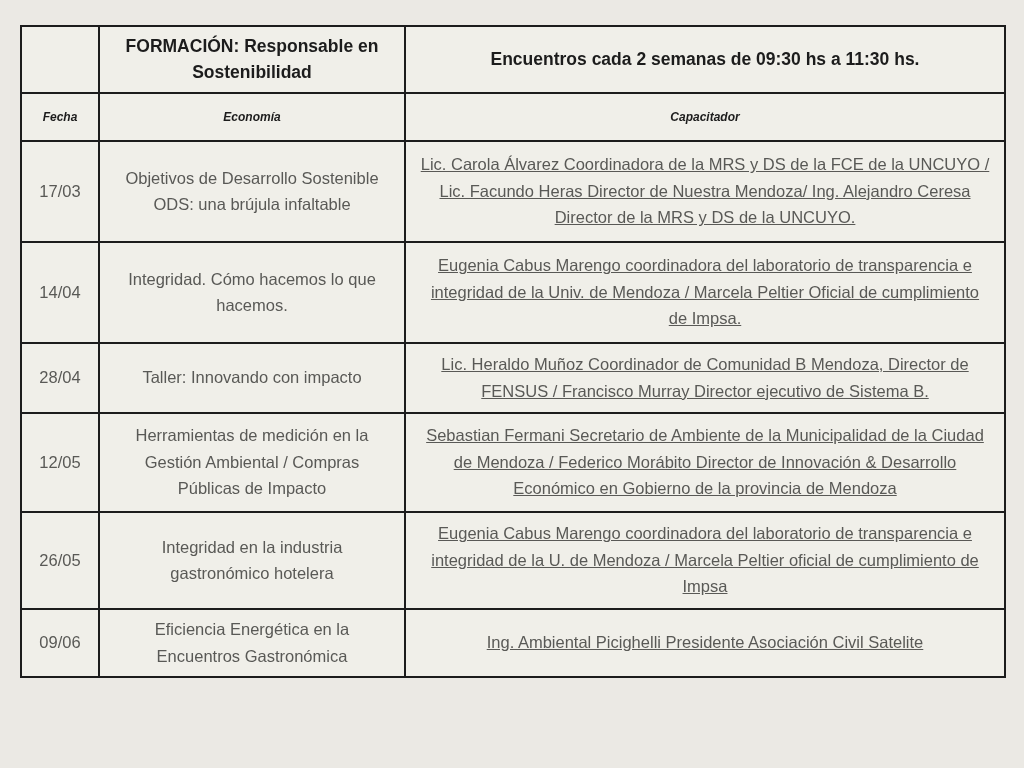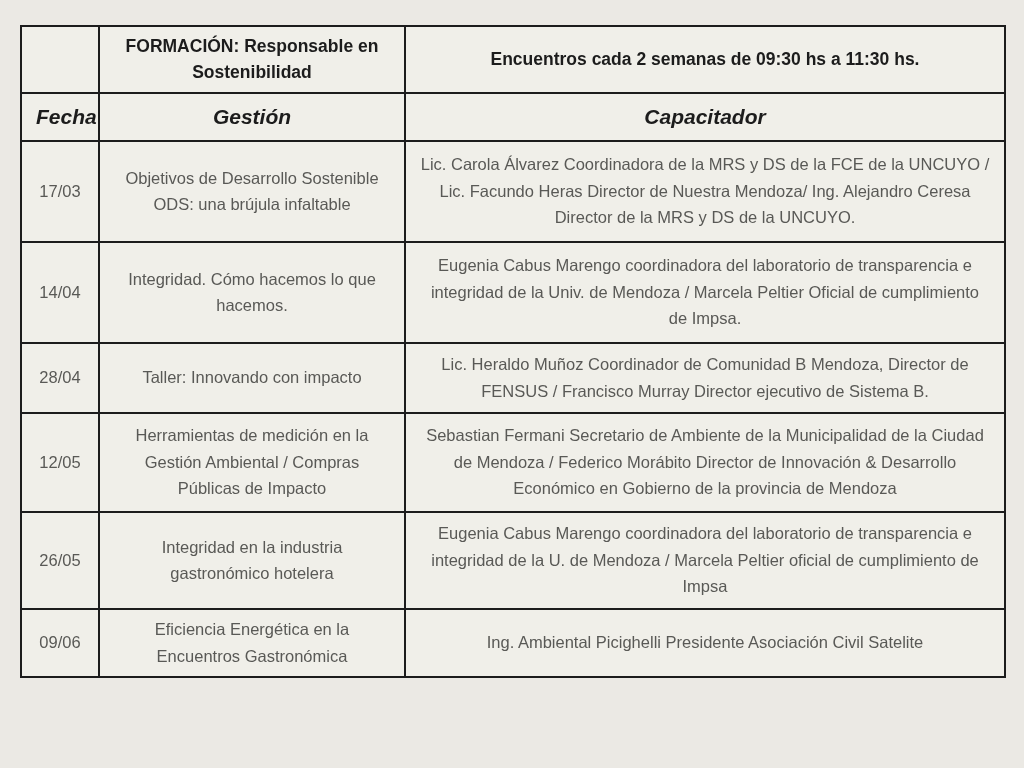--- a/index.html
+++ b/index.html
@@ -35,59 +35,59 @@
   tr.hrow2 { height: 48px; }
   tr.hrow1 td {
     font-weight: bold;
     font-size: 17.5px;
     color: #1c1c1c;
     line-height: 1.5;
   }
   tr.hrow2 td {
     font-weight: bold;
     font-style: italic;
-    font-size: 21px;
+    font-size: 12px;
     color: #1c1c1c;
   }
 
   
   tr.row-0 { height: 101px; }
   tr.row-1 { height: 66px; }
   tr.row-2 { height: 101px; }
   tr.row-3 { height: 70px; padding-left: 24px; }
   tr.row-4 { height: 99px; }
   tr.row-5 { height: 97px; }
   tr.row-6 { height: 68px; }
   td.body-cell {
     font-size: 16.5px;
     color: #595956;
     line-height: 1.6;
     font-weight: 400;
   }
-  td.capa-cell { padding: 6px 10px; }
+  td.capa-cell { padding: 6px 10px; text-decoration: underline; }
 </style>
 </head>
 <body>
 
 <div class="page">
   <table class="schedule">
     <colgroup>
       <col class="c-fecha">
       <col class="c-tema">
       <col class="c-capa">
     </colgroup>
     <tbody>
       <tr class="hrow1">
         <td></td>
         <td>FORMACIÓN: Responsable en Sostenibilidad</td>
         <td>Encuentros cada 2 semanas de 09:30 hs a 11:30 hs.</td>
       </tr>
       <tr class="hrow2">
         <td>Fecha</td>
-        <td>Gestión</td>
+        <td>Economía</td>
         <td>Capacitador</td>
       </tr>
 
       <tr class="row-0">
         <td class="body-cell">17/03</td>
         <td class="body-cell">Objetivos de Desarrollo Sostenible ODS: una brújula infaltable</td>
         <td class="body-cell capa-cell">Lic. Carola Álvarez Coordinadora de la MRS y DS de la FCE de la UNCUYO / Lic. Facundo Heras Director de Nuestra Mendoza/ Ing. Alejandro Ceresa Director de la MRS y DS de la UNCUYO.</td>
       </tr>
       <tr class="row-2">
         <td class="body-cell">14/04</td>

